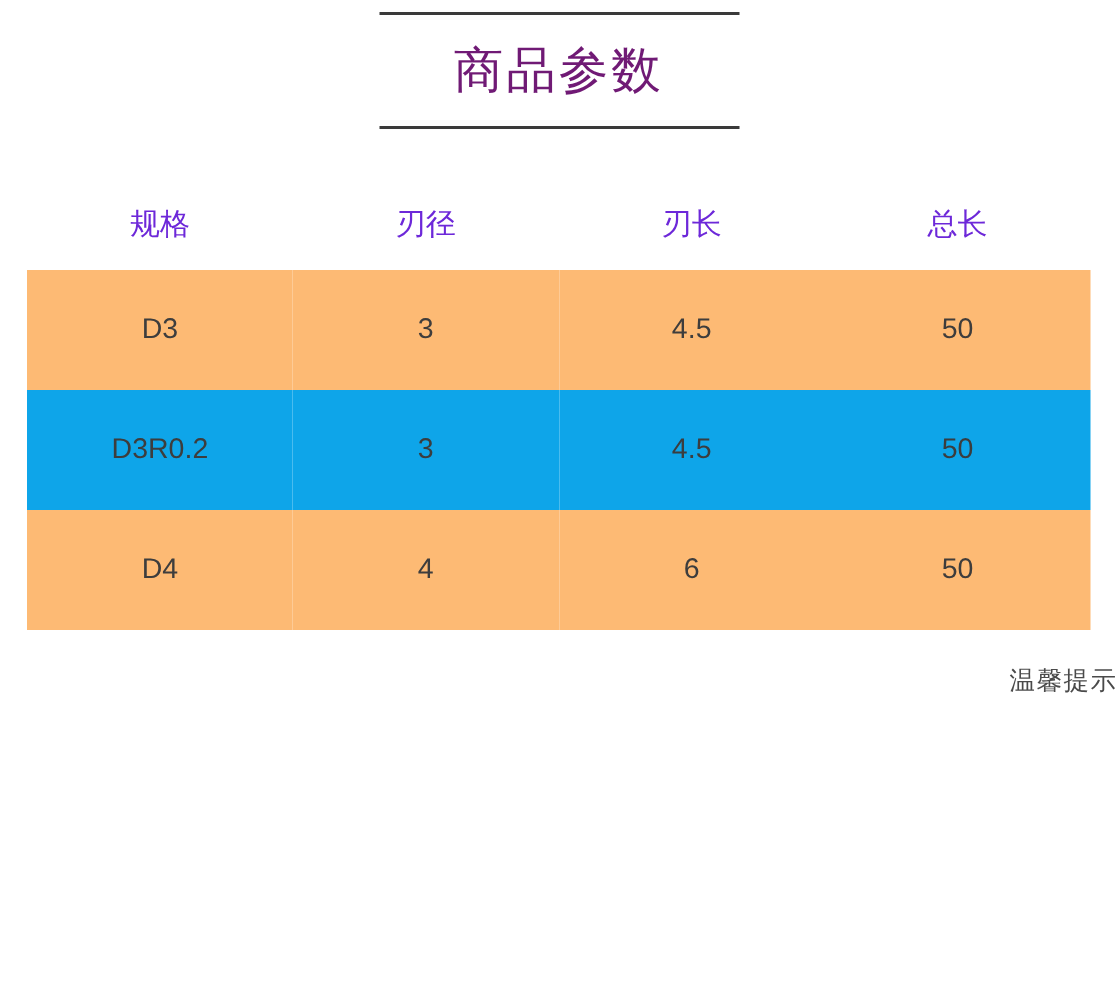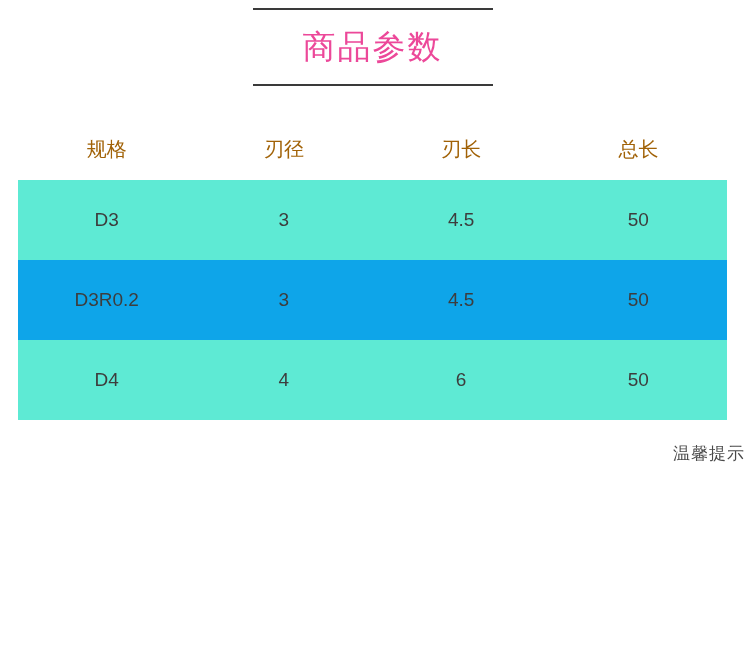--- a/index.html
+++ b/index.html
@@ -33,21 +33,21 @@
   .title-rule {
     width: 240px;
     height: 2px;
     background: #3a3a3a;
     margin: 0 auto;
   }
   .title-text {
     font-size: 33px;
     line-height: 74px;
     letter-spacing: 2px;
-    color: #ec4899;
+    color: #701a75;
     font-weight: 400;
     white-space: nowrap;
   }
   
   .spec-table {
     margin-top: 32px;
     width: 709px;
     border-collapse: collapse;
     table-layout: fixed;
   }
@@ -55,27 +55,27 @@
   .spec-table td {
     text-align: center;
     font-weight: 400;
     font-size: 19px;
     color: #3d3d3d;
     padding: 0;
   }
   .spec-table thead th {
     height: 62px;
     font-size: 20px;
-    color: #a16207;
+    color: #6d28d9;
   }
   .spec-table tbody tr {
     height: 80px;
   }
   .spec-table tbody tr.shaded td {
-    background: #5eead4;
+    background: #fdba74;
   }
   .spec-table tbody tr.plain td {
     background: #0ea5e9;
   }
   
   .footer-note {
     margin-top: 22px;
     font-size: 17px;
     color: #4a4a4a;
     letter-spacing: 1px;

